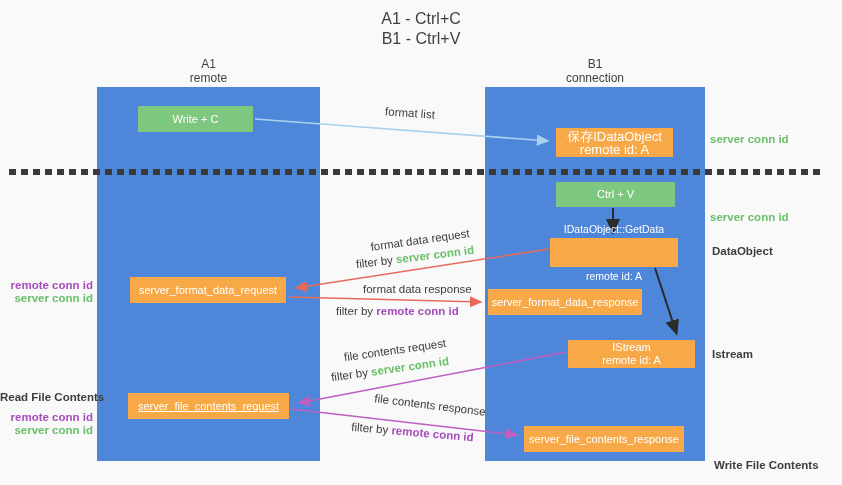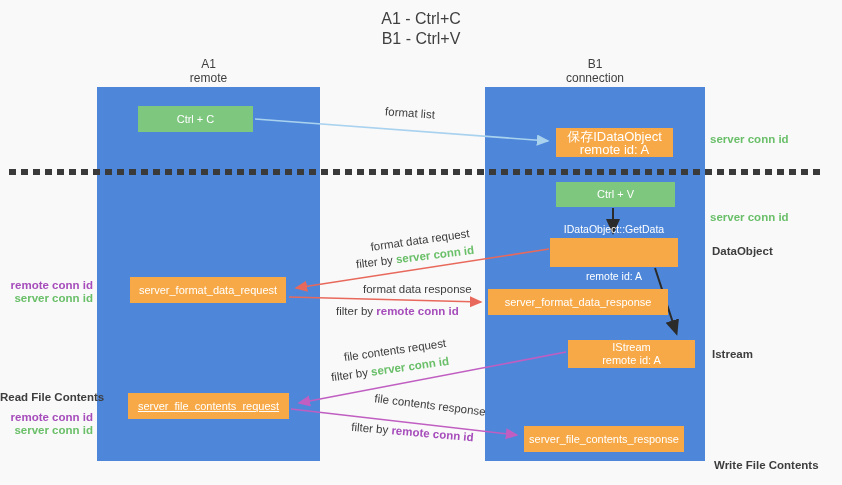--- a/index.html
+++ b/index.html
@@ -39,21 +39,21 @@
     color:#ffffff; font-size:11px; text-align:center; line-height:13px;
   }
   .node.green { background:#7ec77f; }
   .node.orange { background:#f7a947; }
 
   .n-ctrl-c   { left:138px; top:106px; width:115px; height:26px; }
   .n-save-obj { left:556px; top:128px; width:117px; height:29px; font-size:13px; }
   .n-ctrl-v   { left:556px; top:182px; width:119px; height:25px; }
   .n-getdata  { left:550px; top:238px; width:128px; height:29px; font-size:10.5px;gap:34px; }
   .n-fmt-req  { left:130px; top:277px; width:156px; height:26px; }
-  .n-fmt-resp { left:488px; top:289px; width:180px; height:26px; }
+  .n-fmt-resp { left:488px; top:289px; width:154px; height:26px; }
   .n-istream  { left:568px; top:340px; width:127px; height:28px; }
   .n-file-req { left:128px; top:393px; width:161px; height:26px;text-decoration:underline; }
   .n-file-resp{ left:524px; top:426px; width:160px; height:26px; }
 
   .flow-label { position:absolute; font-size:11.5px; color:#3d3d3d; white-space:nowrap; }
   .flow-label.center { text-align:center; }
   .green-id  { color:#6abf69; font-weight:bold; }
   .purple-id { color:#a64dbb; font-weight:bold; }
 
   .fl-format-list { left:360px; top:107px; width:100px; transform:rotate(4deg); }
@@ -126,21 +126,21 @@
     <line x1="255" y1="119" x2="548" y2="141" stroke="#a9d2ef" stroke-width="1.6" marker-end="url(#ah-blue)"></line>
     <line x1="613" y1="208" x2="613" y2="231" stroke="#2b2b2b" stroke-width="2" marker-end="url(#ah-blk)"></line>
     <line x1="549" y1="249" x2="296" y2="288" stroke="#e8695c" stroke-width="1.6" marker-end="url(#ah-red)"></line>
     <line x1="289" y1="297" x2="481" y2="302" stroke="#e8695c" stroke-width="1.6" marker-end="url(#ah-red)"></line>
     <line x1="655" y1="268" x2="676" y2="332" stroke="#2b2b2b" stroke-width="2" marker-end="url(#ah-blk)"></line>
     <line x1="566" y1="352" x2="299" y2="403" stroke="#c05ec2" stroke-width="1.6" marker-end="url(#ah-mag)"></line>
     <line x1="291" y1="409" x2="517" y2="435" stroke="#c05ec2" stroke-width="1.6" marker-end="url(#ah-mag)"></line>
   </svg>
 
   <div class="node green n-ctrl-c">
-    <div>Ctrl + C</div>
+    <div>Write + C</div>
   </div>
 
   <div class="node orange n-save-obj">
     <div>保存IDataObject</div>
     <div>remote id: A</div>
   </div>
 
   <div class="node green n-ctrl-v">
     <div>Ctrl + V</div>
   </div>

